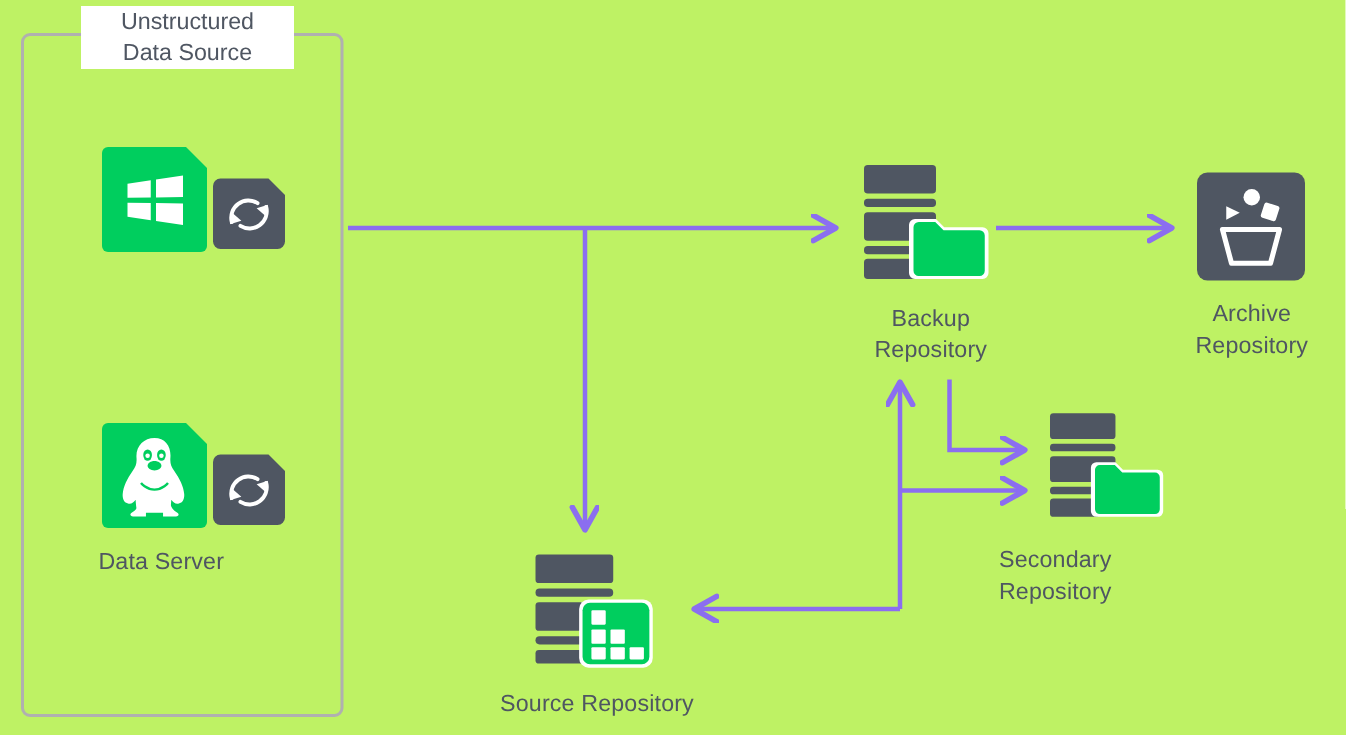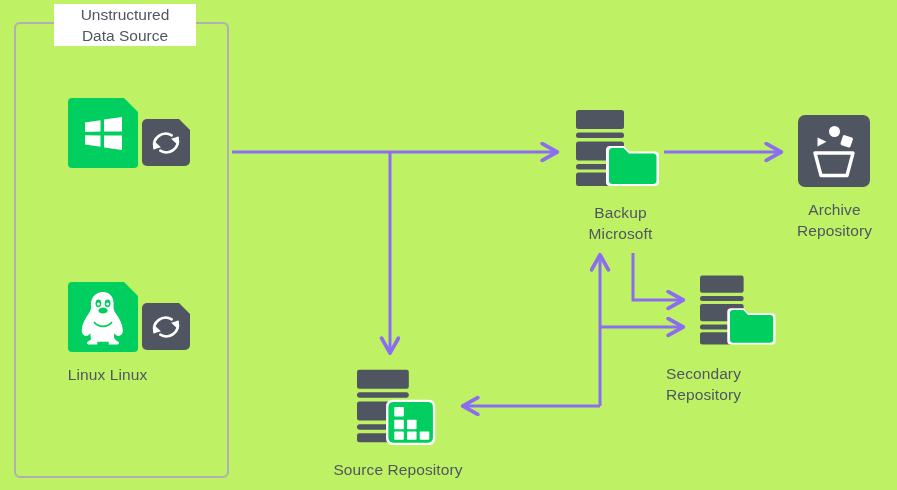--- a/index.html
+++ b/index.html
@@ -132,39 +132,39 @@
       </g>
       <g>
         <path d="M74,26 a5,5 0 0 1 5,-5 L111,21 L122,32 L122,63 a5,5 0 0 1 -5,5 L79,68 a5,5 0 0 1 -5,-5 Z" fill="#4f5662"></path>
         <path d="M86.5,50 a11.5,11.5 0 0 1 17.2,-12.6" fill="none" stroke="#ffffff" stroke-width="2.6" stroke-linecap="round"></path>
         <path d="M109.5,40 a11.5,11.5 0 0 1 -17.2,12.6" fill="none" stroke="#ffffff" stroke-width="2.6" stroke-linecap="round"></path>
         <path d="M86.6,43.6 L85.3,51.5 L92.9,49.2 Z" fill="#ffffff"></path>
         <path d="M109.4,46.4 L110.7,38.5 L103.1,40.8 Z" fill="#ffffff"></path>
       </g>
     </svg>
   </div>
-  <div class="label" style="left:20px; top:364px; width:175px;">Linux Linux</div>
+  <div class="label" style="left:20px; top:364px; width:175px;">Data Server</div>
 
   <div class="node" style="left:576px; top:110px;">
     <svg width="88" height="76" viewBox="0 0 88 76">
       <g fill="#4f5662">
         <rect x="0" y="0" width="48" height="19" rx="2.5"></rect>
         <rect x="0" y="22.5" width="48" height="5.5" rx="2.5"></rect>
         <rect x="0" y="31.5" width="48" height="19" rx="2.5"></rect>
         <rect x="0" y="54" width="36" height="5.5" rx="2.5"></rect>
         <rect x="0" y="62.5" width="36" height="13.5" rx="2.5"></rect>
       </g>
       <path d="M30,40 a4,4 0 0 1 4,-4 L48,36 L53.5,41.5 L79,41.5 a4,4 0 0 1 4,4 L83,72 a4,4 0 0 1 -4,4
                L34,76 a4,4 0 0 1 -4,-4 Z" fill="#ffffff"></path>
       <path d="M33,41.5 a3.5,3.5 0 0 1 3.5,-3.5 L47.5,38 L53,43.5 L77,43.5 a3.5,3.5 0 0 1 3.5,3.5 L80.5,70.5
                a3.5,3.5 0 0 1 -3.5,3.5 L36.5,74 a3.5,3.5 0 0 1 -3.5,-3.5 Z" fill="#00ce5e"></path>
     </svg>
   </div>
   <div class="label" style="left:528px; top:202px; width:185px;">Backup
-Microsoft</div>
+Repository</div>
 
   <div class="node" style="left:798px; top:115px;">
     <svg width="72" height="72" viewBox="0 0 72 72">
       <rect x="0" y="0" width="72" height="72" rx="7" fill="#4f5662"></rect>
       <circle cx="36.5" cy="16.5" r="5.5" fill="#ffffff"></circle>
       <rect x="43.5" y="21" width="10.5" height="10.5" rx="1.6" fill="#ffffff" transform="rotate(18 48.7 26.2)"></rect>
       <path d="M19.5,22.5 L28.5,26.8 L19.5,31.5 Z" fill="#ffffff"></path>
       <path d="M17,38 L55,38 L49,60.5 L23,60.5 Z" fill="none" stroke="#ffffff" stroke-width="3.4" stroke-linejoin="round"></path>
     </svg>
   </div>

